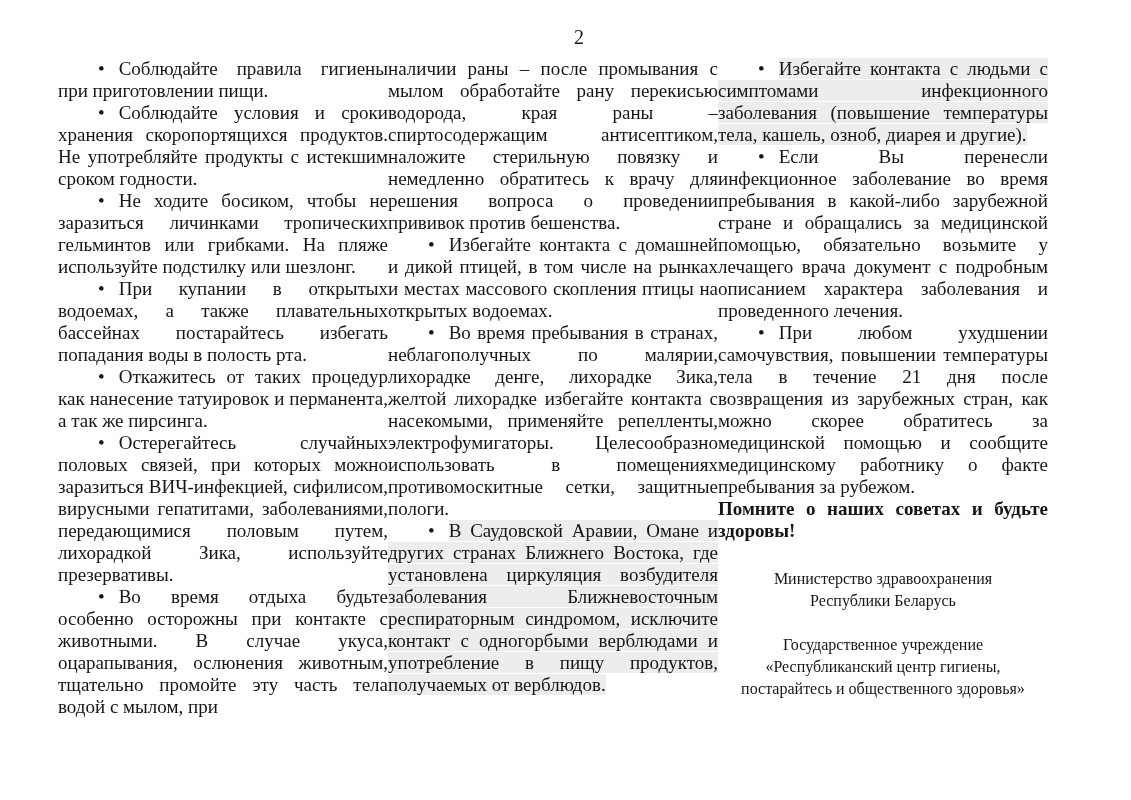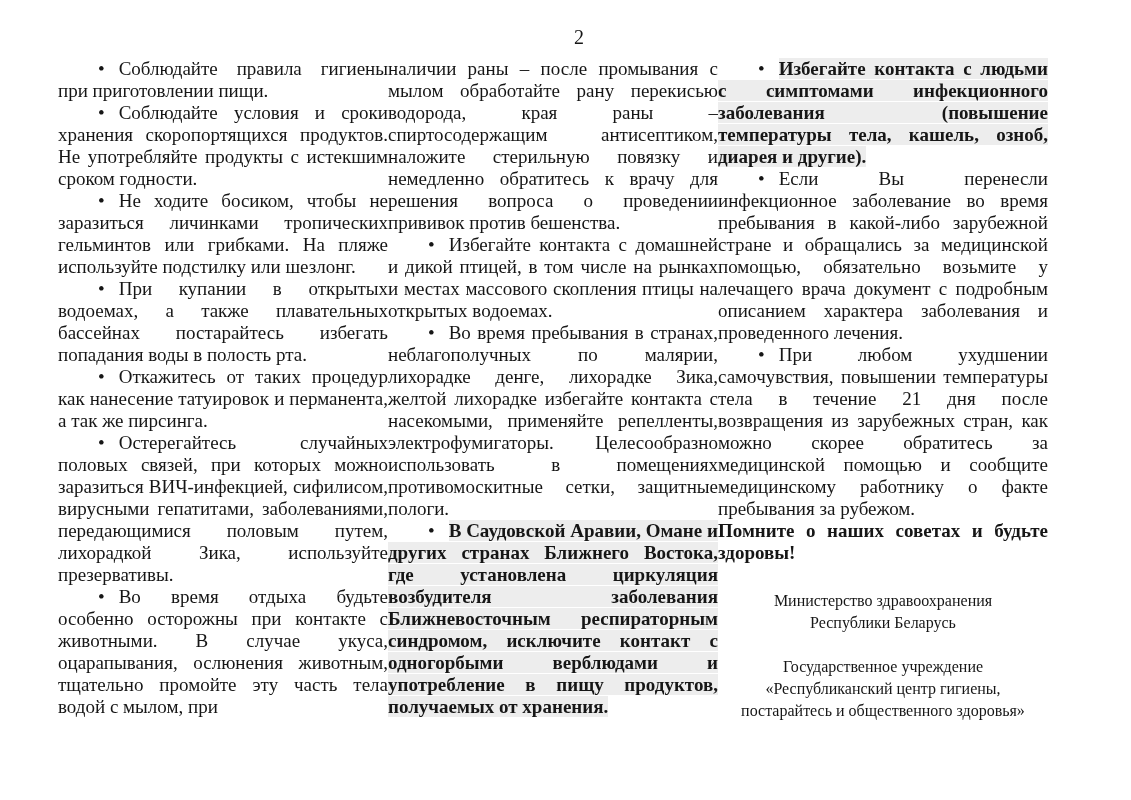--- a/index.html
+++ b/index.html
@@ -26,21 +26,21 @@
   .col{
     width:330px;
     font-size:19px;
     line-height:22px;
     text-align:justify;
   }
   p{margin:0;padding:0;}
   p.bullet{text-indent:40px;}
   p.cont{text-indent:0;}
   .tab{display:inline-block;width:14px;}
-  .hl{background:#ededed;font-weight:bold;}
+  .hl{background:#ededed;}
   p.closing{font-weight:bold;text-indent:0;font-family:Liberation Serif, serif;}
   .footer{
     margin-top:26px;
     font-size:16px;
     line-height:22px;
     text-align:center;
   }
   .footer-gap{height:22px;}
 </style>
 </head>
@@ -59,21 +59,21 @@
       <p class="bullet"><span>•</span><span class="tab"></span><span>При купании в открытых водоемах, а также плавательных бассейнах постарайтесь избегать попадания воды в полость рта.</span></p>
       <p class="bullet"><span>•</span><span class="tab"></span><span>Откажитесь от таких процедур как нанесение татуировок и перманента, а так же пирсинга.</span></p>
       <p class="bullet"><span>•</span><span class="tab"></span><span>Остерегайтесь случайных половых связей, при которых можно заразиться ВИЧ-инфекцией, сифилисом, вирусными гепатитами, заболеваниями, передающимися половым путем, лихорадкой Зика, используйте презервативы.</span></p>
       <p class="bullet"><span>•</span><span class="tab"></span><span>Во время отдыха будьте особенно осторожны при контакте с животными. В случае укуса, оцарапывания, ослюнения животным, тщательно промойте эту часть тела водой с мылом, при</span></p>
     </section>
 
     <section class="col">
       <p class="cont"><span>наличии раны – после промывания с мылом обработайте рану перекисью водорода, края раны – спиртосодержащим антисептиком, наложите стерильную повязку и немедленно обратитесь к врачу для решения вопроса о проведении прививок против бешенства.</span></p>
       <p class="bullet"><span>•</span><span class="tab"></span><span>Избегайте контакта с домашней и дикой птицей, в том числе на рынках и местах массового скопления птицы на открытых водоемах.</span></p>
       <p class="bullet"><span>•</span><span class="tab"></span><span>Во время пребывания в странах, неблагополучных по малярии, лихорадке денге, лихорадке Зика, желтой лихорадке избегайте контакта с насекомыми, применяйте репелленты, электрофумигаторы. Целесообразно использовать в помещениях противомоскитные сетки, защитные пологи.</span></p>
-      <p class="bullet"><span>•</span><span class="tab"></span><span class="hl" style="background: rgb(237, 237, 237);">В Саудовской Аравии, Омане и других странах Ближнего Востока, где установлена циркуляция возбудителя заболевания Ближневосточным респираторным синдромом, исключите контакт с одногорбыми верблюдами и употребление в пищу продуктов, получаемых от хранения.</span></p>
+      <p class="bullet"><span>•</span><span class="tab"></span><span class="hl" style="background: rgb(237, 237, 237);">В Саудовской Аравии, Омане и других странах Ближнего Востока, где установлена циркуляция возбудителя заболевания Ближневосточным респираторным синдромом, исключите контакт с одногорбыми верблюдами и употребление в пищу продуктов, получаемых от верблюдов.</span></p>
     </section>
 
     <section class="col">
       <p class="bullet"><span>•</span><span class="tab"></span><span class="hl" style="background: rgb(237, 237, 237);">Избегайте контакта с людьми с симптомами инфекционного заболевания (повышение температуры тела, кашель, озноб, диарея и другие).</span></p>
       <p class="bullet"><span>•</span><span class="tab"></span><span>Если Вы перенесли инфекционное заболевание во время пребывания в какой-либо зарубежной стране и обращались за медицинской помощью, обязательно возьмите у лечащего врача документ с подробным описанием характера заболевания и проведенного лечения.</span></p>
       <p class="bullet"><span>•</span><span class="tab"></span><span>При любом ухудшении самочувствия, повышении температуры тела в течение 21 дня после возвращения из зарубежных стран, как можно скорее обратитесь за медицинской помощью и сообщите медицинскому работнику о факте пребывания за рубежом.</span></p>
       <p class="closing">Помните о наших советах и будьте здоровы!</p>
 
       <div class="footer">
         <p>Министерство здравоохранения</p>

